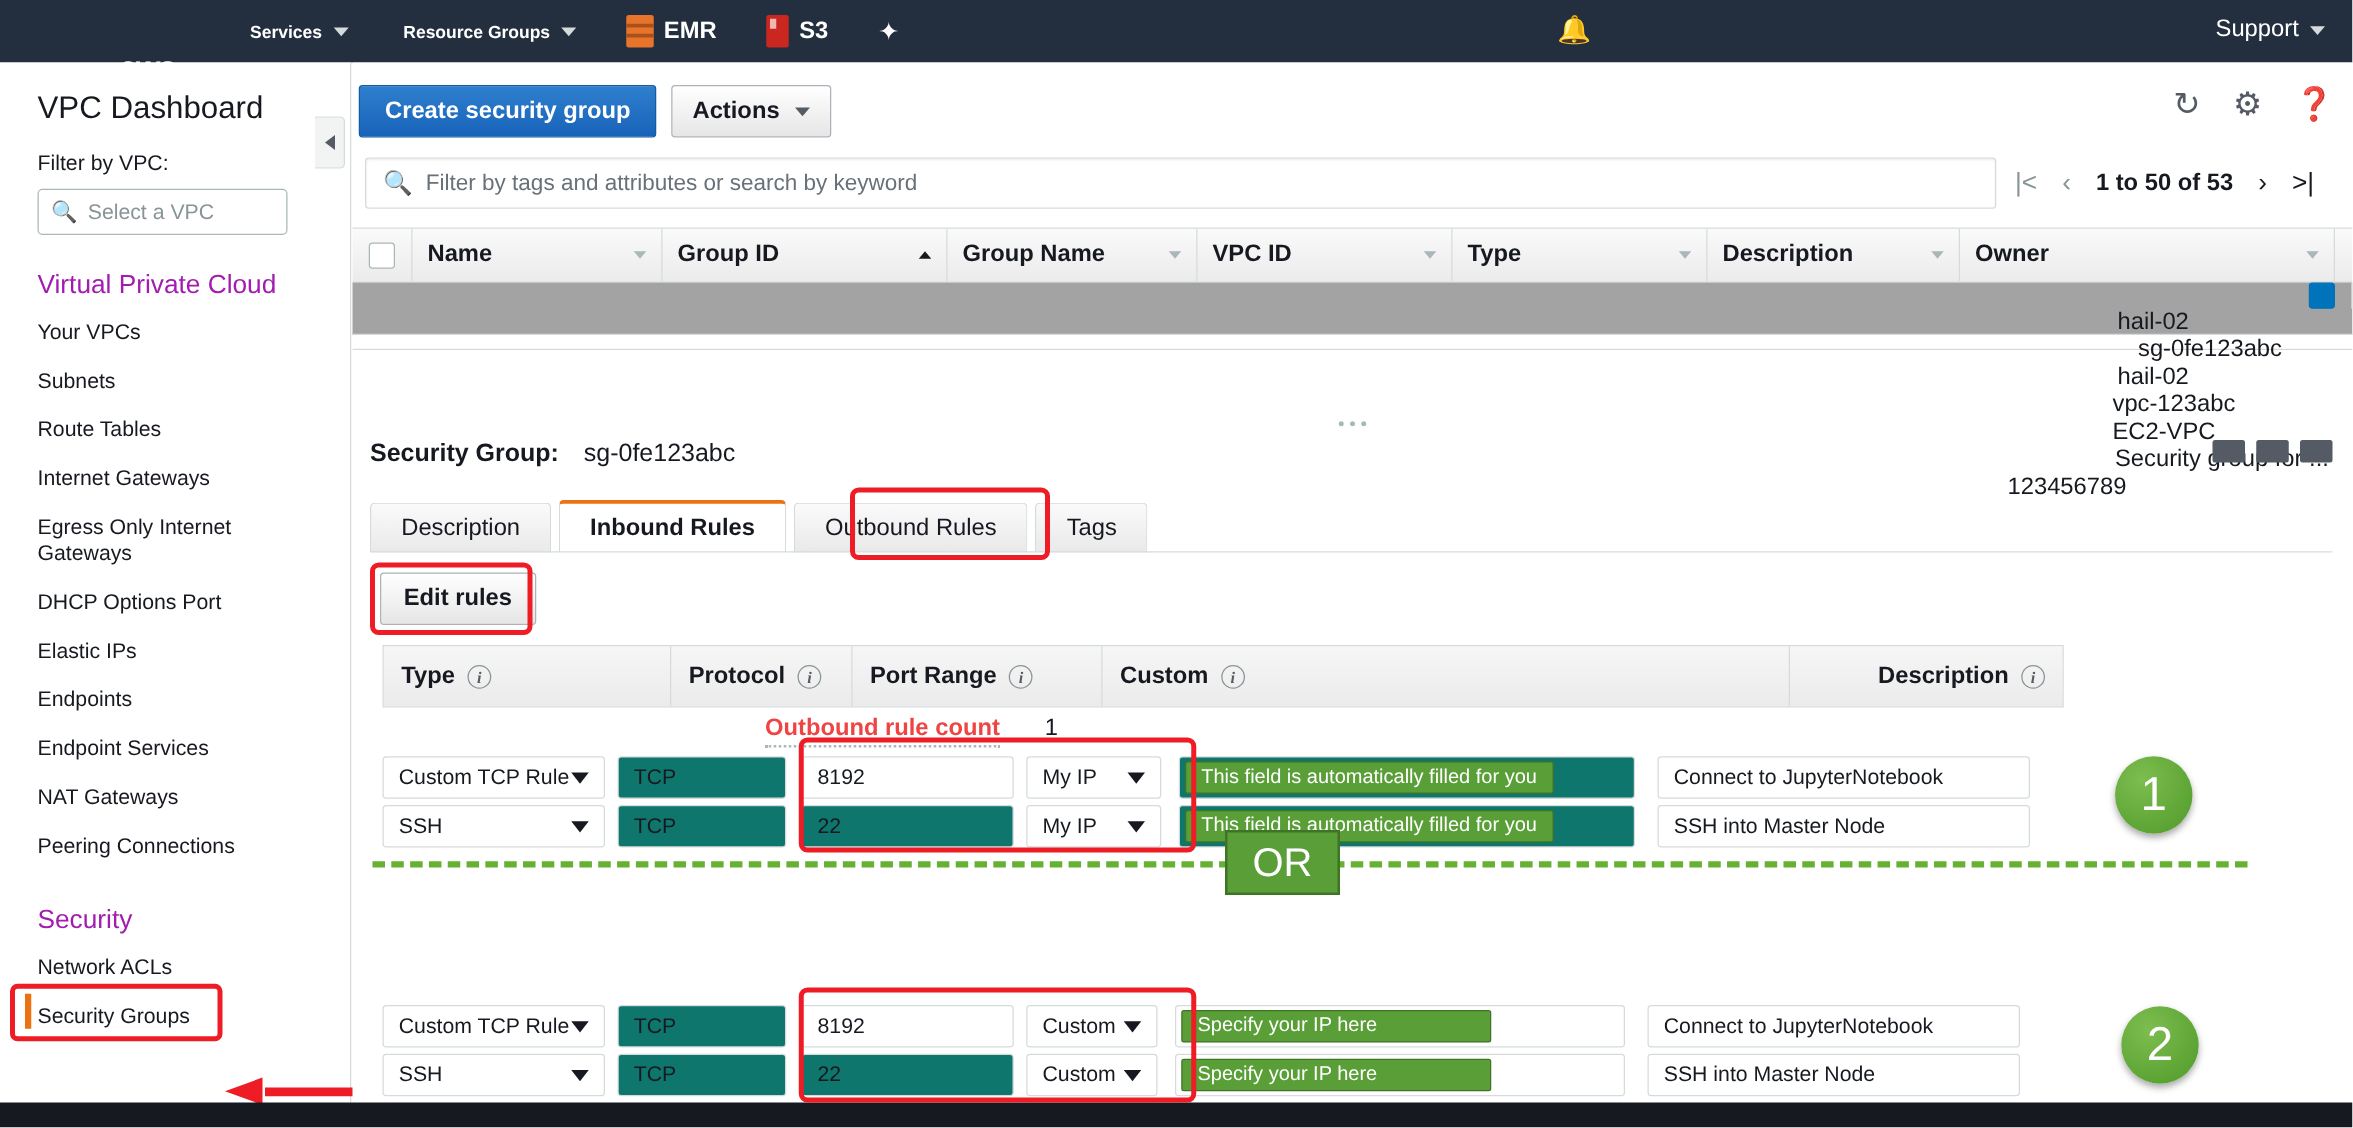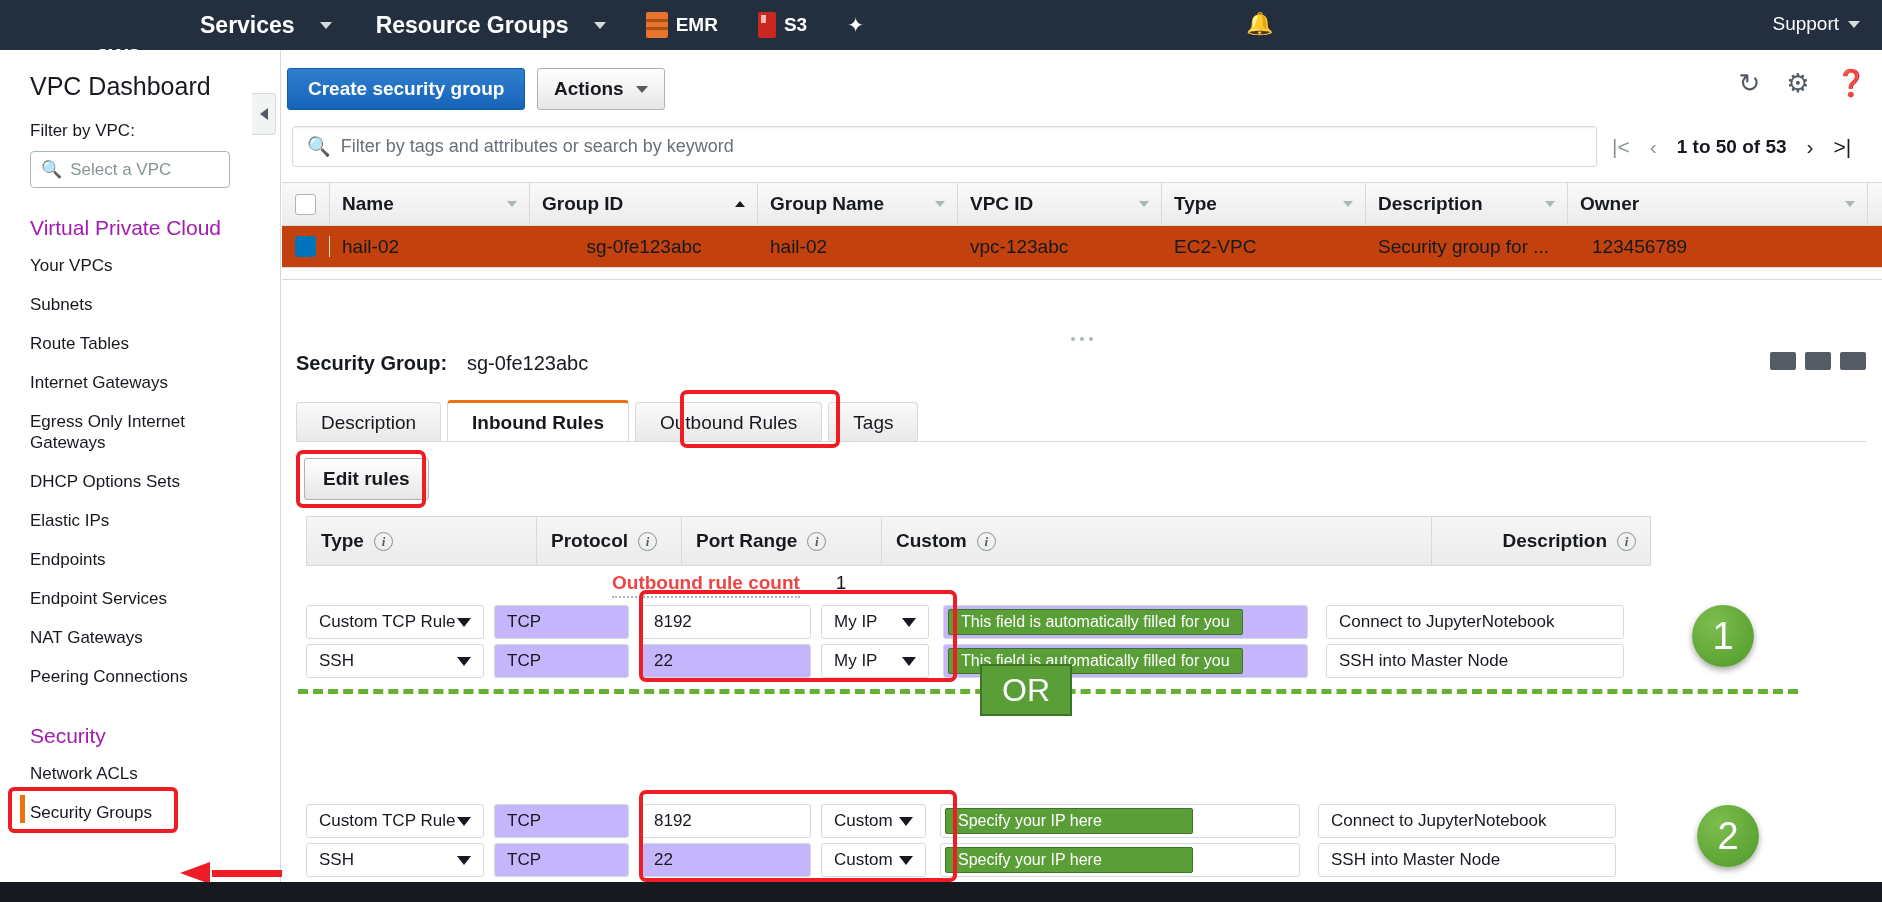--- a/index.html
+++ b/index.html
@@ -30,22 +30,22 @@
     border-bottom: 4px solid #f90;
     border-radius: 0 0 40% 40% / 0 0 100% 100%;
     position: relative;
   }
   .aws-logo .smile:after {
     content: ""; position: absolute; right: -4px; bottom: -6px;
     border-left: 8px solid #f90; border-top: 5px solid transparent;
     border-bottom: 3px solid transparent; transform: rotate(18deg);
   }
   .nav-item {
-    color: #fff; font-size: 23px; font-weight: 700; margin-left: 44px;
-    display: flex; align-items: center; gap: 25px; cursor: pointer;
+    color: #fff; font-size: 14px; font-weight: 700; margin-left: 44px;
+    display: flex; align-items: center; gap: 9px; cursor: pointer;
   }
   .caret-down {
     width: 0; height: 0; border-left: 6px solid transparent;
     border-right: 6px solid transparent; border-top: 7px solid #d5dbdb;
   }
   .nav-shortcut {
     display: flex; align-items: center; gap: 8px; margin-left: 40px;
     color: #fff; font-size: 19px; font-weight: 700; cursor: pointer;
   }
   .ico-emr {
@@ -179,22 +179,22 @@
     border-bottom: 1px solid #d5dbdb;
   }
   .th {
     display: flex; align-items: center; justify-content: space-between;
     padding: 0 12px; font-size: 19px; font-weight: 700; color: #16191f;
     border-right: 1px solid #d5dbdb; cursor: pointer;
   }
   .th .sortcaret { width:0;height:0;border-left:5px solid transparent;border-right:5px solid transparent;border-top:6px solid #aab7b8; }
   .th .sortcaret.up { border-top:none; border-bottom:6px solid #16191f; }
   .tbl-row {
-    display: flex; height: 42px; align-items: center;
-    background: #c2410c; border-bottom: 1px solid #d5dbdb;
+    display: flex; height: 42px; align-items: flex-end;
+    background: #a3a3a3; border-bottom: 1px solid #d5dbdb; flex-direction: column;
   }
   .tbl-row2 { height: 12px; background: #fff; border-bottom: 1px solid #d5dbdb; }
   .td { display: flex; align-items: center; padding: 0 12px; font-size: 19px; color: #16191f; }
   .cb-cell { width: 48px; display: flex; align-items: center; justify-content: center; border-right: 1px solid #d5dbdb; }
   .cb {
     width: 21px; height: 21px; border: 1px solid #aab7b8; border-radius: 3px; background: #fff; cursor: pointer;
   }
   .cb.checked { background: #0073bb; border-color: #0073bb; }
 
   
@@ -262,21 +262,21 @@
   .outbound-count .lbl { font-size: 19px; font-weight: 700; color: #ef4444; border-bottom: 2px dotted #aab7b8; padding-bottom: 2px; }
   .outbound-count .val { font-size: 19px; color: #16191f; }
 
   
   .rule-row { position: absolute; display: flex; align-items: center; height: 38px; }
   .fld {
     height: 34px; border: 1px solid #d5dbdb; border-radius: 3px;
     display: flex; align-items: center; padding: 0 12px; font-size: 17px; color: #16191f;
     background: #fff;
   }
-  .fld.grey { background: #c4b5fd; }
+  .fld.grey { background: #0f766e; }
   .fld.sel { justify-content: space-between; cursor: pointer; }
   .fld.sel .caret-down { border-top-color: #16191f; border-left-width: 7px; border-right-width: 7px; border-top-width: 9px; }
 
   .green-pill {
     background: #5a9e38; border: 1px solid #3f7325; color: #fff;
     height: 26px; display: flex; align-items: center; padding: 0 12px;
     font-size: 16px; border-radius: 2px; white-space: nowrap;
   }
 
   .port-redbox { position: absolute; border: 4px solid #ee1c25; border-radius: 7px; pointer-events: none; z-index: 4; }
@@ -344,21 +344,21 @@
       <span class="mag">🔍</span>
       <span class="ph">Select a VPC</span>
     </div>
 
     <div class="sb-section">Virtual Private Cloud</div>
     <div class="sb-item">Your VPCs</div>
     <div class="sb-item">Subnets</div>
     <div class="sb-item">Route Tables</div>
     <div class="sb-item">Internet Gateways</div>
     <div class="sb-item">Egress Only Internet Gateways</div>
-    <div class="sb-item">DHCP Options Sets</div>
+    <div class="sb-item">DHCP Options Port</div>
     <div class="sb-item">Elastic IPs</div>
     <div class="sb-item">Endpoints</div>
     <div class="sb-item">Endpoint Services</div>
     <div class="sb-item">NAT Gateways</div>
     <div class="sb-item">Peering Connections</div>
 
     <div class="sb-section">Security</div>
     <div class="sb-item">Network ACLs</div>
     <div class="sg-wrap">
       <div class="sb-orange-holder" style="position:relative;">

